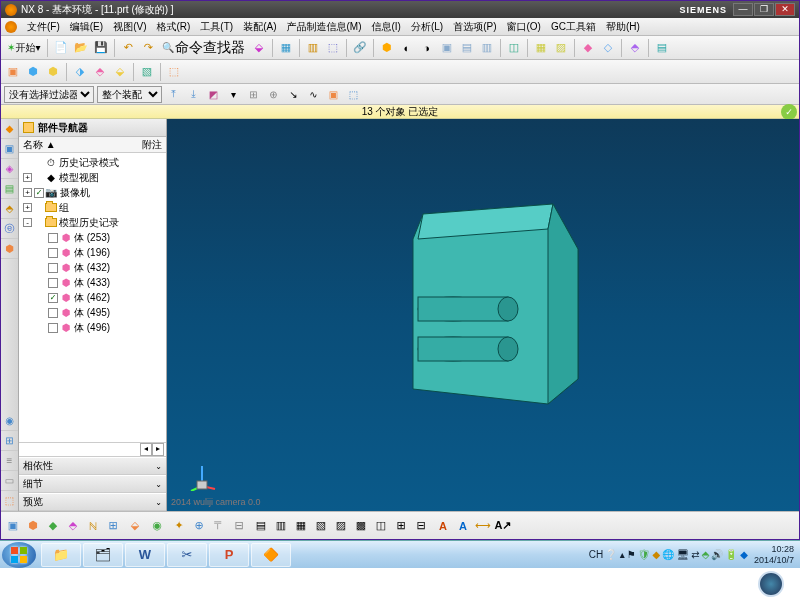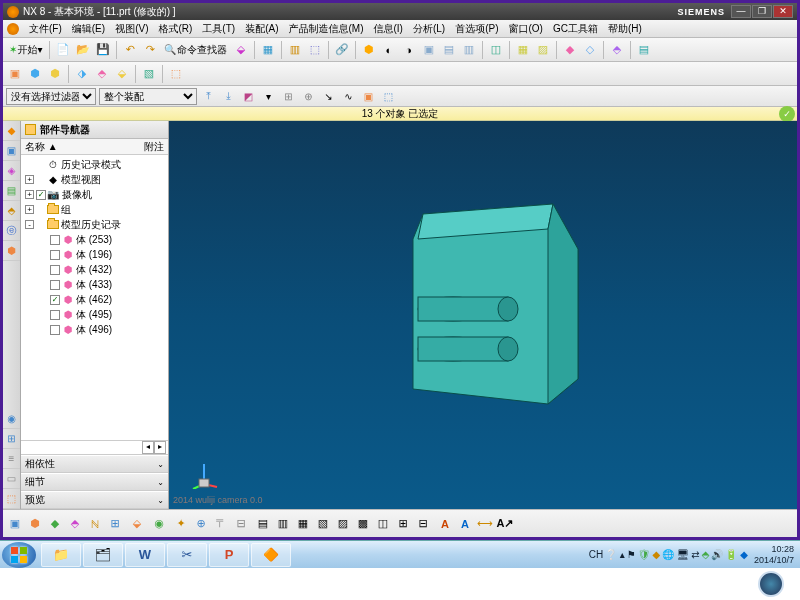--- a/index.html
+++ b/index.html
@@ -1,17 +1,17 @@
 <!DOCTYPE html>
 <html><head>
 <meta charset="utf-8">
 <style>
 * { margin:0; padding:0; box-sizing:border-box; font-family:"Microsoft YaHei","SimSun",sans-serif; }
 body { width:800px; height:600px; background:#fff; overflow:hidden; position:relative; }
-.screenshot { width:800px; height:540px; background:#1d4ed8; position:relative; border:3px solid #4c1d95; }
+.screenshot { width:800px; height:540px; background:#1d4ed8; position:relative; border:1px solid #4c1d95; }
 .titlebar { height:17px; background:linear-gradient(#595959,#3a3a3a); color:#fff; font-size:10px; display:flex; align-items:center; padding:0 4px; }
 .titlebar .appicon { width:12px; height:12px; background:radial-gradient(circle,#f90,#c60); border-radius:50%; margin-right:4px; }
 .titlebar .siemens { margin-left:auto; margin-right:6px; font-weight:bold; letter-spacing:1px; font-size:9px; }
 .titlebar .winbtns { display:flex; gap:1px; }
 .titlebar .winbtns span { width:20px; height:13px; background:#555; border:1px solid #777; text-align:center; line-height:10px; font-size:9px; cursor:pointer; }
 .titlebar .winbtns .close { background:#a33; }
 .menubar { height:18px; background:linear-gradient(#f5f5f5,#e0e0e0); display:flex; align-items:center; font-size:10px; padding-left:4px; border-bottom:1px solid #bbb; }
 .menubar .appicon2 { width:12px; height:12px; background:radial-gradient(circle,#f90,#c60); border-radius:50%; margin-right:5px; }
 .menubar span { padding:0 5px; cursor:pointer; }
 .toolbar { height:24px; background:linear-gradient(#f8f8f8,#e5e5e5); border-bottom:1px solid #bbb; display:flex; align-items:center; gap:2px; padding:0 3px; overflow:hidden; }
@@ -97,21 +97,21 @@
 
   <div class="toolbar">
     <div class="tb start"><span style="color:#2a2">✶</span><span>开始</span>▾</div>
     <div class="sep"></div>
     <div class="tb">📄</div>
     <div class="tb">📂</div>
     <div class="tb">💾</div>
     <div class="sep"></div>
     <div class="tb" style="color:#c80">↶</div>
     <div class="tb" style="color:#c80">↷</div>
-    <div class="tb start">🔍<span style="font-size:10px">命令查找器</span></div>
+    <div class="tb start">🔍<span style="font-size:14px">命令查找器</span></div>
     <div class="tb" style="color:#c3c">⬙</div>
     <div class="sep"></div>
     <div class="tb" style="color:#39c">▦</div>
     <div class="sep"></div>
     <div class="tb" style="color:#c80">▥</div>
     <div class="tb" style="color:#66c">⬚</div>
     <div class="sep"></div>
     <div class="tb" style="color:#888">🔗</div>
     <div class="sep"></div>
     <div class="tb" style="color:#fa0">⬢</div>
@@ -143,21 +143,21 @@
     <div class="tb" style="color:#e6a">⬘</div>
     <div class="tb" style="color:#ec4">⬙</div>
     <div class="sep"></div>
     <div class="tb" style="color:#3a8">▧</div>
     <div class="sep"></div>
     <div class="tb" style="color:#e84">⬚</div>
   </div>
 
   <div class="filterbar">
     <select style="width:90px"><option>没有选择过滤器</option></select>
-    <select style="width:98px"><option>整个装配</option></select>
+    <select style="width:65px"><option>整个装配</option></select>
     <div class="tbsm" style="color:#48c">⤒</div>
     <div class="tbsm" style="color:#48c">⤓</div>
     <div class="tbsm" style="color:#b48">◩</div>
     <div class="tbsm">▾</div>
     <div class="tbsm" style="color:#888">⊞</div>
     <div class="tbsm" style="color:#888">⊕</div>
     <div class="tbsm">↘</div>
     <div class="tbsm">∿</div>
     <div class="tbsm" style="color:#e84">▣</div>
     <div class="tbsm" style="color:#48c">⬚</div>

